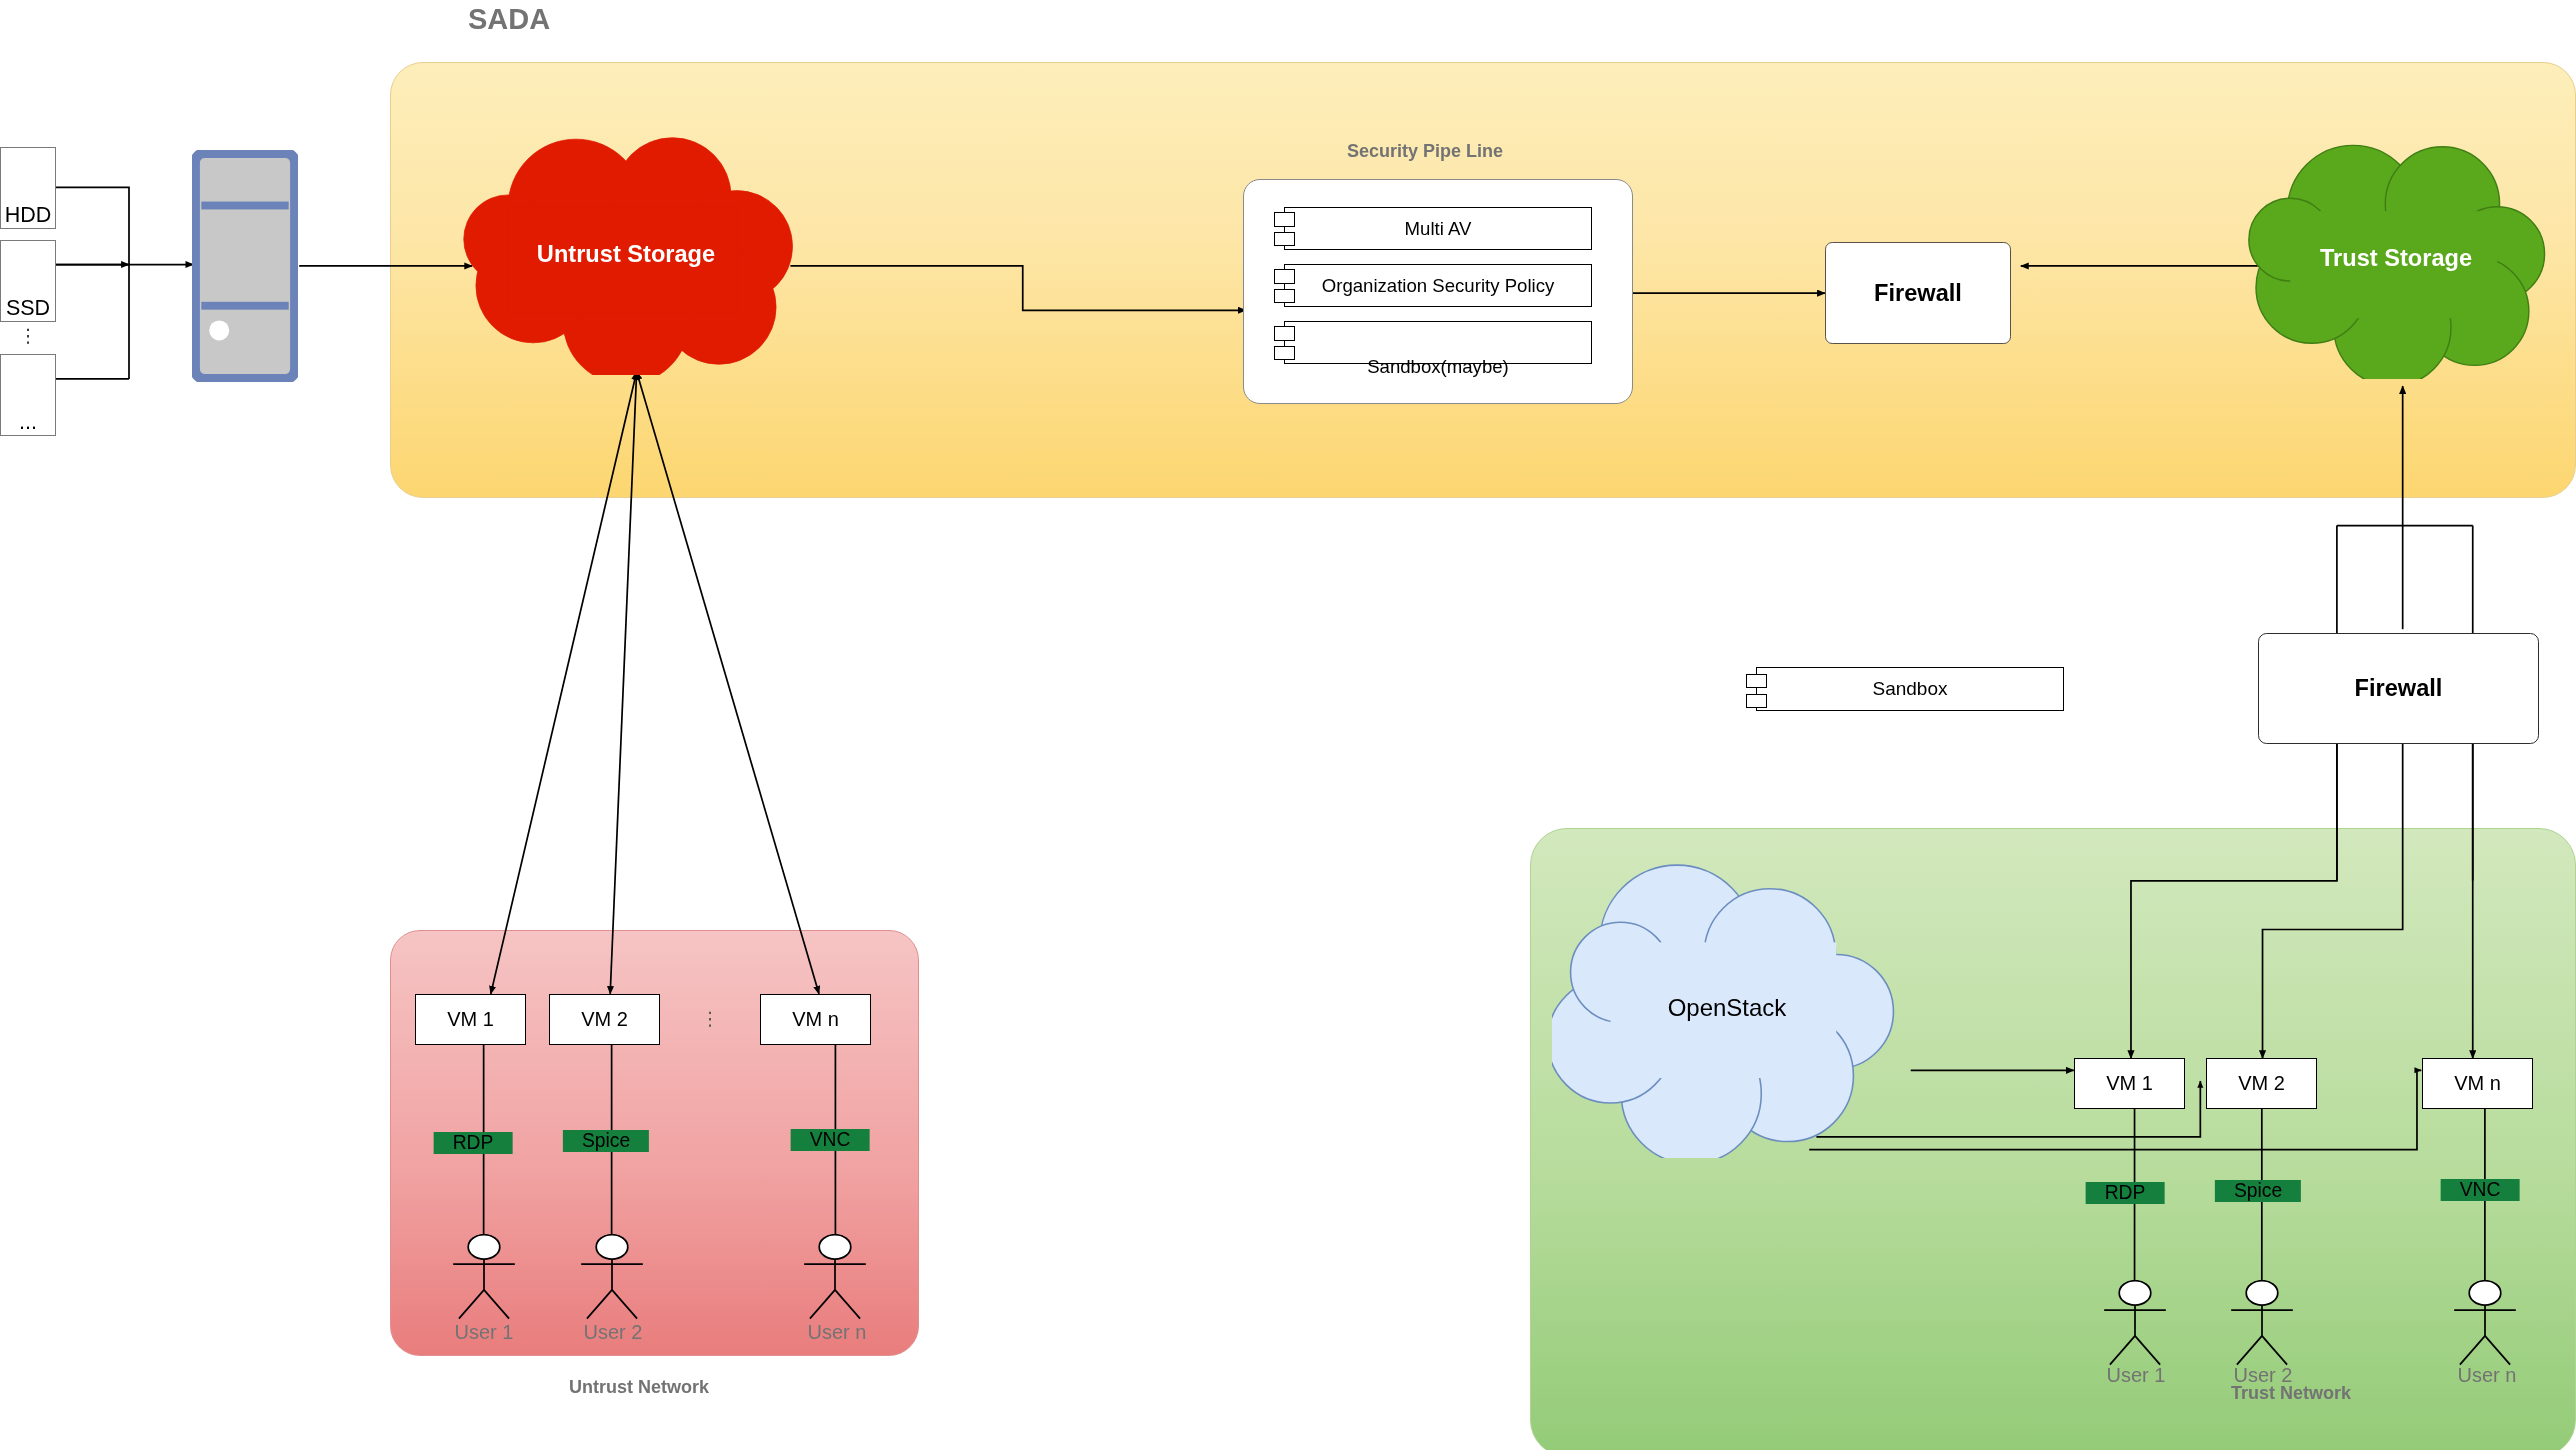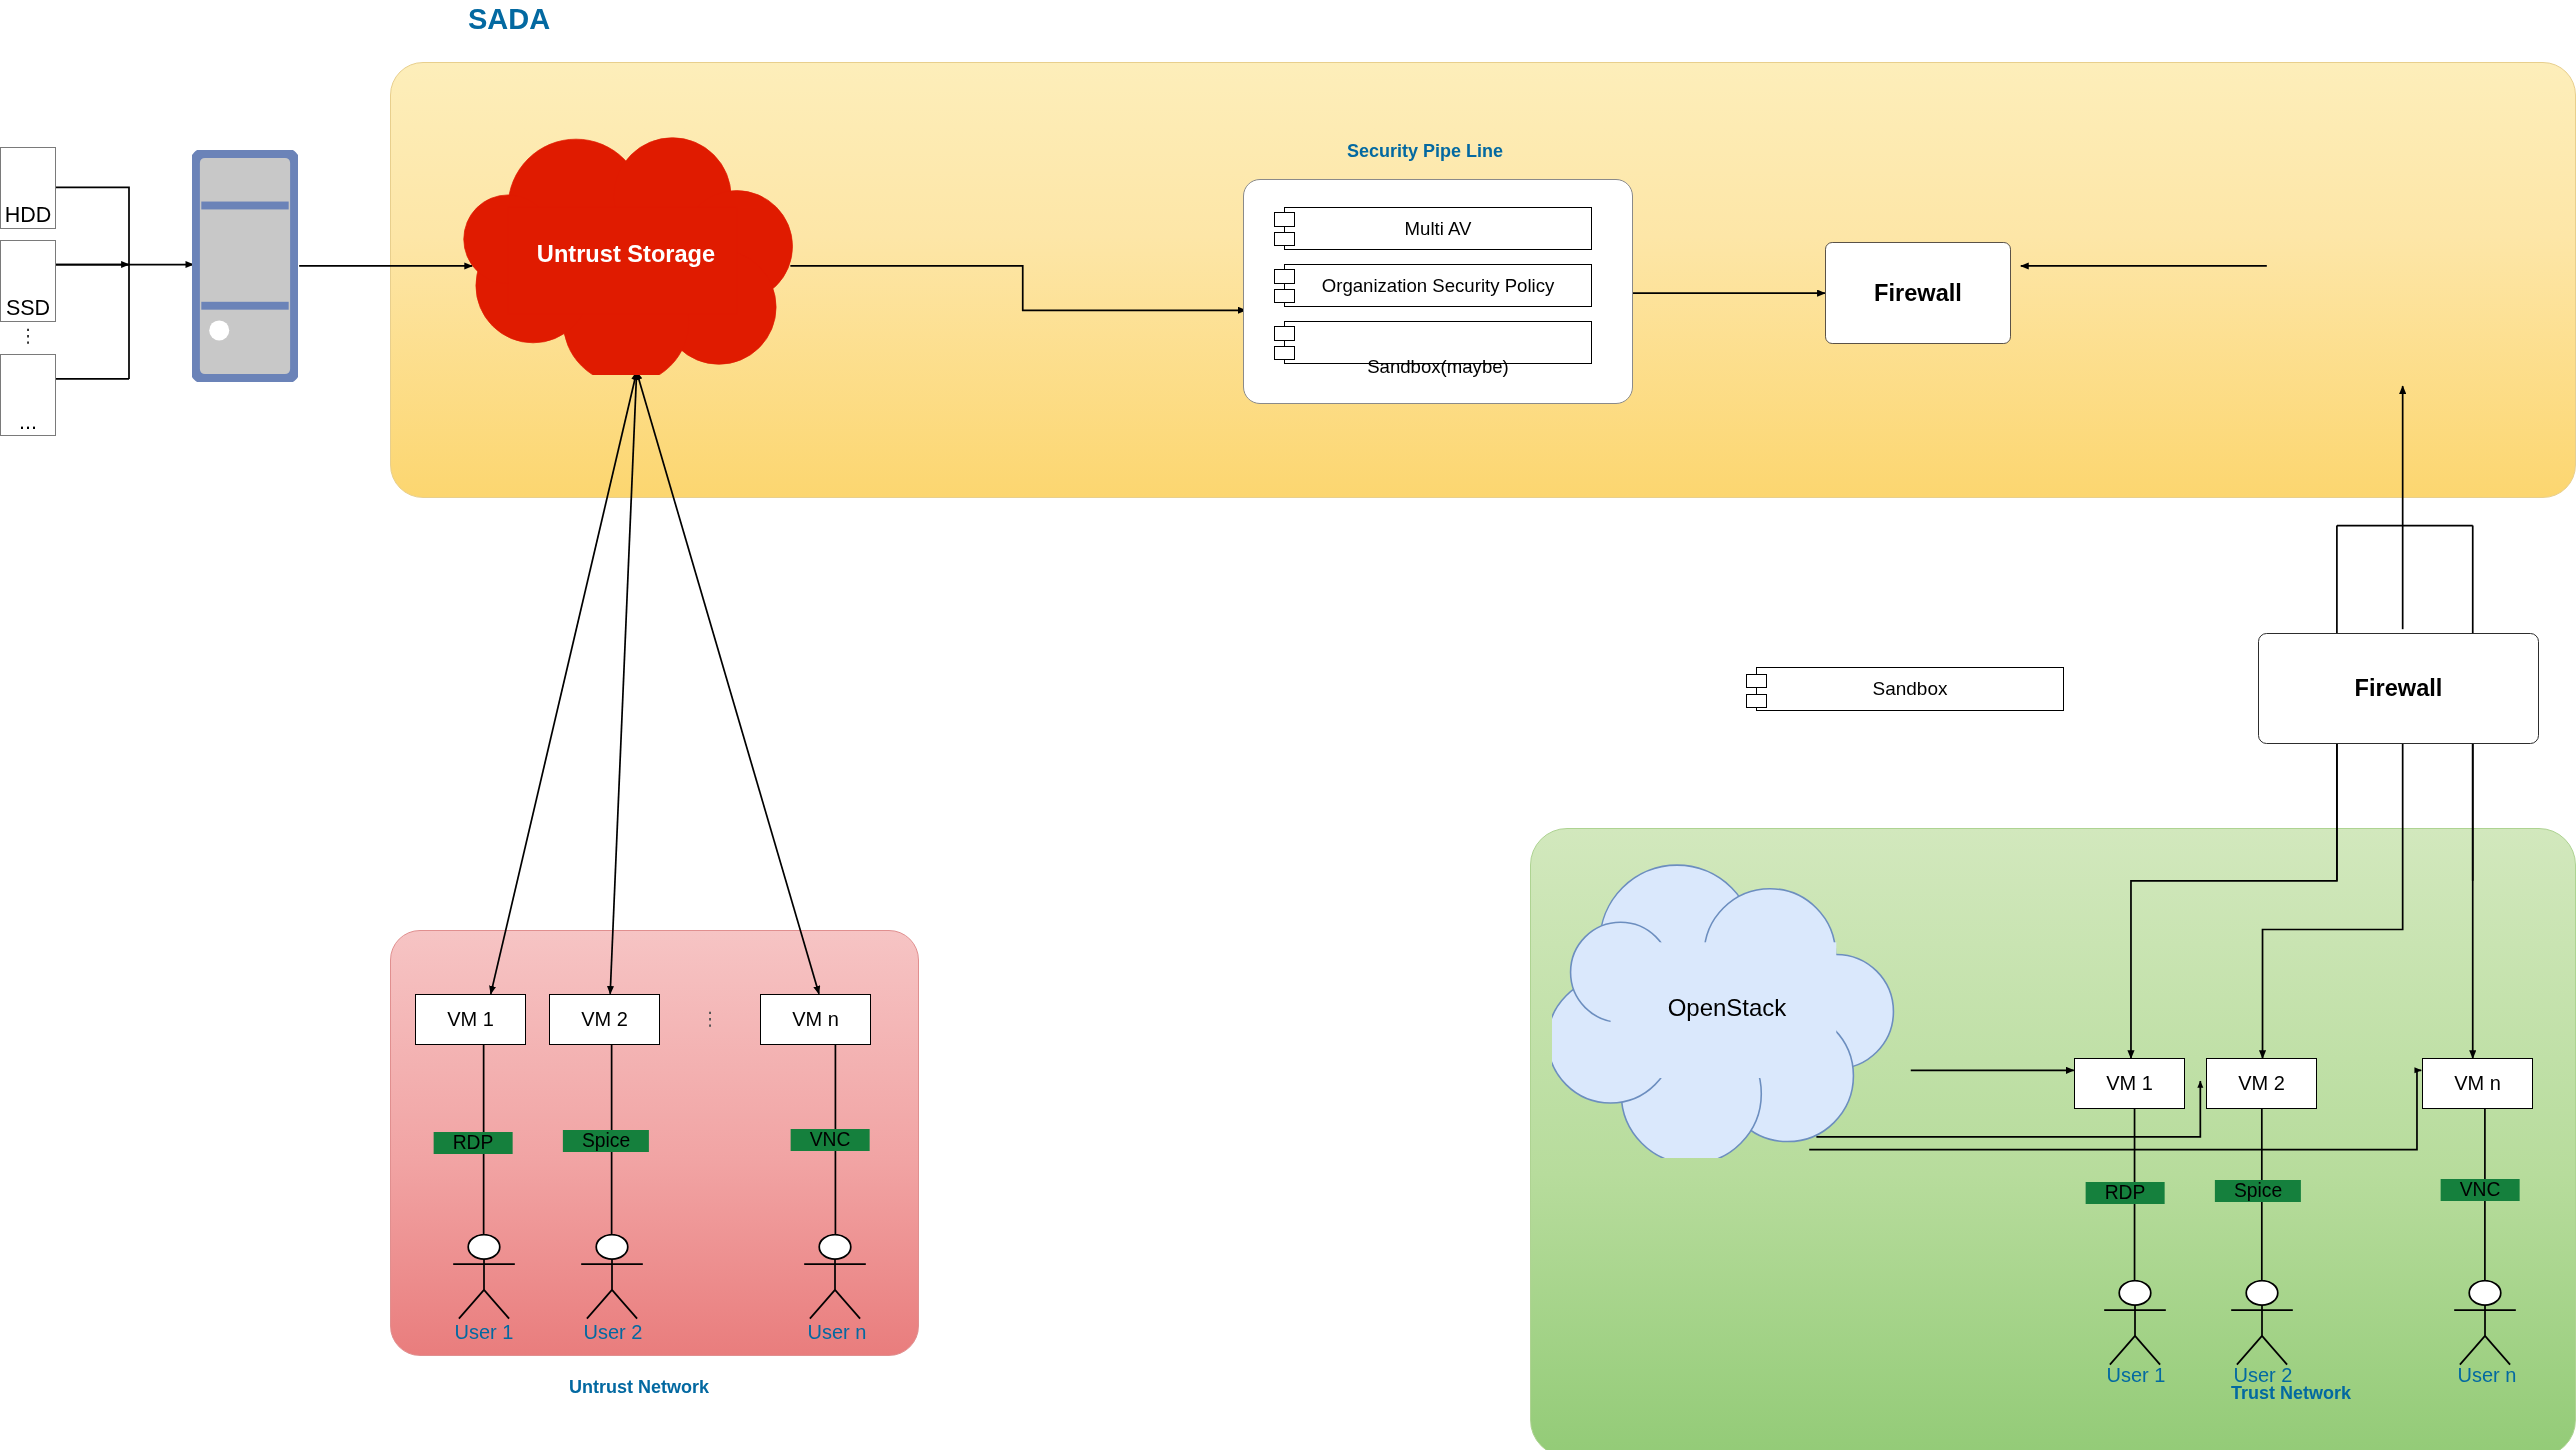--- a/index.html
+++ b/index.html
@@ -2,21 +2,21 @@
 <html style="font-size:11.4px"><head>
 <meta charset="utf-8">
 <style>
   html,body{margin:0;padding:0;background:#ffffff;}
   body{width:2576px;height:1450px;position:relative;overflow:hidden;
        font-family:"Liberation Sans", sans-serif;}
   .stage{position:absolute;left:0;top:0;width:2576px;height:1450px;}
   svg.layer{position:absolute;left:0;top:0;width:2576px;height:1450px;overflow:visible;}
   .abs{position:absolute;}
   
-  .t{position:absolute;white-space:nowrap;color:#0369a1;}
+  .t{position:absolute;white-space:nowrap;color:#737373;}
   .center{transform:translate(-50%,-50%);}
   .bold{font-weight:bold;}
   
   .plainbox{position:absolute;background:#ffffff;border:1.4px solid #000;
             display:flex;align-items:center;justify-content:center;
             box-sizing:border-box;}
   .graybox{position:absolute;background:#ffffff;border:1.4px solid #7a7a7a;
             display:flex;align-items:flex-end;justify-content:center;
             box-sizing:border-box;}
   .roundbox{position:absolute;background:#ffffff;border:1.4px solid #3a3a3a;
@@ -179,20 +179,35 @@
     <div class="umltab" style="top:4.3px;"></div>
     <div class="umltab" style="top:24px;"></div>
     <span style="font-size:18.6px;margin-top:48px;">Sandbox(maybe)</span>
   </div>
 
   <div class="roundbox" style="left:1825px;top:242px;width:186px;height:102px;
        border:1.4px solid #5a5248;border-radius:7.2px;">
     <span class="bold" style="font-size:23.6px;">Firewall</span>
   </div>
 
+  <div class="cloudwrap" style="left:2246px;top:136px;width:300px;height:243px;">
+    <svg width="300" height="243" viewBox="0 0 420 340">
+      <g fill="#5AA81C" stroke="#3F7E14" stroke-width="2">
+        <circle cx="150" cy="105" r="92"></circle>
+        <circle cx="275" cy="95" r="80"></circle>
+        <circle cx="352" cy="165" r="66"></circle>
+        <circle cx="320" cy="245" r="76"></circle>
+        <circle cx="205" cy="268" r="82"></circle>
+        <circle cx="92" cy="212" r="78"></circle>
+        <circle cx="62" cy="145" r="58"></circle>
+        <rect x="62" y="105" width="290" height="150" stroke="none"></rect>
+      </g>
+    </svg>
+    <div class="cloudlabel" style="font-size:23.6px;color:#ffffff;">Trust Storage</div>
+  </div>
 
   <div class="umlcomp" style="left:1756px;top:667px;width:308px;height:44px;">
     <div class="umltab" style="top:5.7px;"></div>
     <div class="umltab" style="top:26px;"></div>
     <span style="font-size:19px;">Sandbox</span>
   </div>
 
   <div class="roundbox" style="left:2258px;top:633px;width:281px;height:111px;
        border:1.4px solid #2d2d2d;border-radius:8.6px;">
     <span class="bold" style="font-size:23.6px;">Firewall</span>

